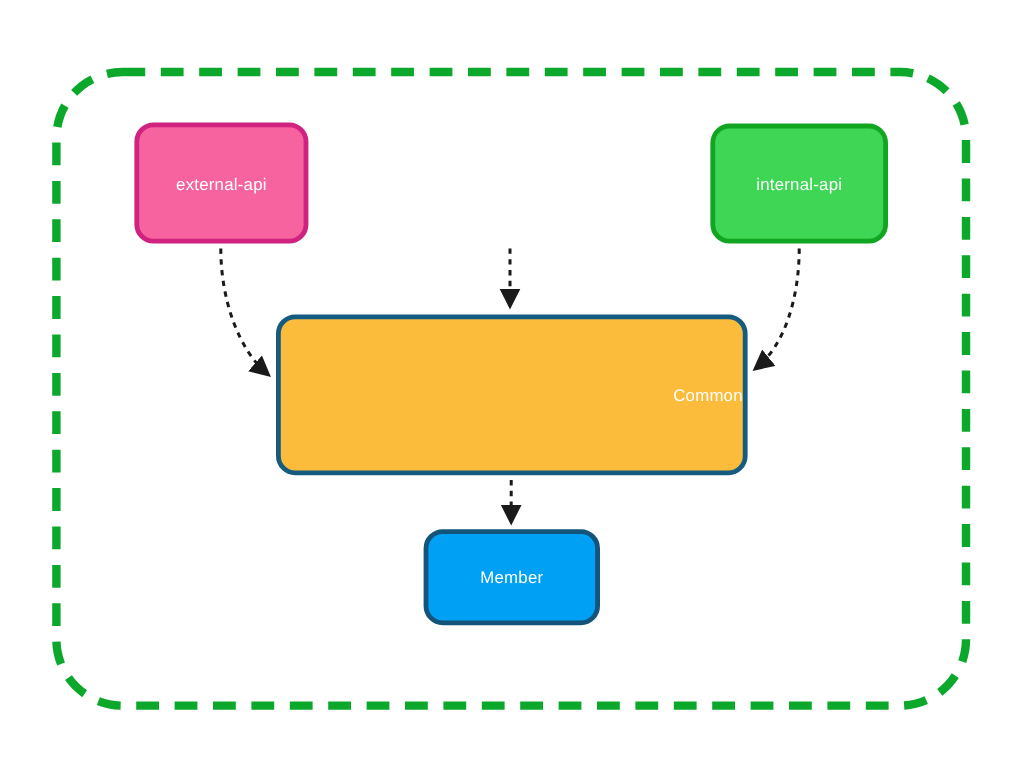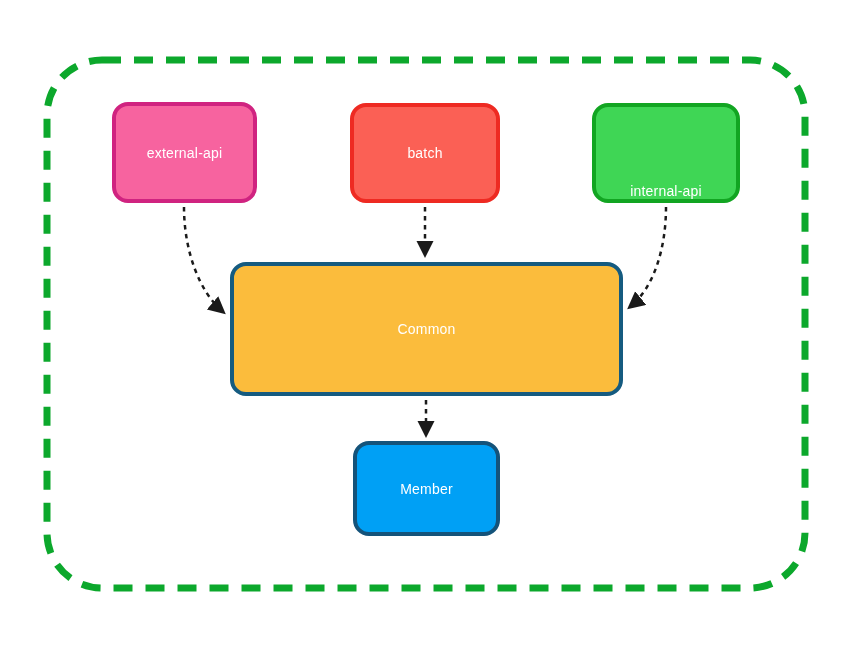--- a/index.html
+++ b/index.html
@@ -33,22 +33,22 @@
     align-items: center;
     justify-content: center;
     font-size: 14px;
     font-weight: 400;
     letter-spacing: 0.2px;
     text-align: center;
   }
   .node-external-api { left: 112px; top: 102px; width: 145px; height: 101px; }
   .node-batch        { left: 350px; top: 103px; width: 150px; height: 100px; }
   .node-internal-api { left: 592px; top: 103px; width: 148px; height: 100px; }
-  .node-common       { left: 230px; top: 262px; width: 393px; height: 134px; }
-  .node-member       { left: 353px; top: 441px; width: 147px; height: 95px;  }
+  .node-common       { left: 230px; top: 262px; width: 393px; height: 134px; justify-content: flex-end; }
+  .node-member       { left: 353px; top: 441px; width: 147px; height: 80px;  }
   .boundary-rect {
     fill: none;
     stroke-width: 7;
     stroke-dasharray: 19 13;
     stroke-linecap: butt;
   }
   .edge-path {
     fill: none;
     stroke-width: 2.5;
     stroke-dasharray: 4.5 4.5;
@@ -74,25 +74,22 @@
 
     <path class="edge-path" d="M 666 207 C 666 250, 653 288, 631 306" marker-end="url(#arrowhead)" style="stroke: rgb(26, 26, 26);"></path>
 
     <path class="edge-path" d="M 426 400 L 426 433" marker-end="url(#arrowhead)" style="stroke: rgb(26, 26, 26);"></path>
   </svg>
 
   <div class="node node-external-api" style="background-color: rgb(247, 99, 159); border-color: rgb(208, 35, 128); color: rgb(255, 255, 255);">
     <span>external-api</span>
   </div>
 
-  <div class="node node-batch" style="background-color: rgb(251, 96, 85); border-color: rgb(238, 42, 34); color: rgb(255, 255, 255);">
-    <span>batch</span>
-  </div>
 
-  <div class="node node-internal-api" style="background-color: rgb(63, 214, 85); border-color: rgb(18, 165, 34); color: rgb(255, 255, 255); align-items: flex-end;">
+  <div class="node node-internal-api" style="background-color: rgb(63, 214, 85); border-color: rgb(18, 165, 34); color: rgb(255, 255, 255);">
     <span>internal-api</span>
   </div>
 
   <div class="node node-common" style="background-color: rgb(251, 188, 60); border-color: rgb(21, 91, 128); color: rgb(255, 255, 255);">
     <span>Common</span>
   </div>
 
   <div class="node node-member" style="background-color: rgb(0, 160, 245); border-color: rgb(20, 83, 122); color: rgb(255, 255, 255);">
     <span>Member</span>
   </div>

